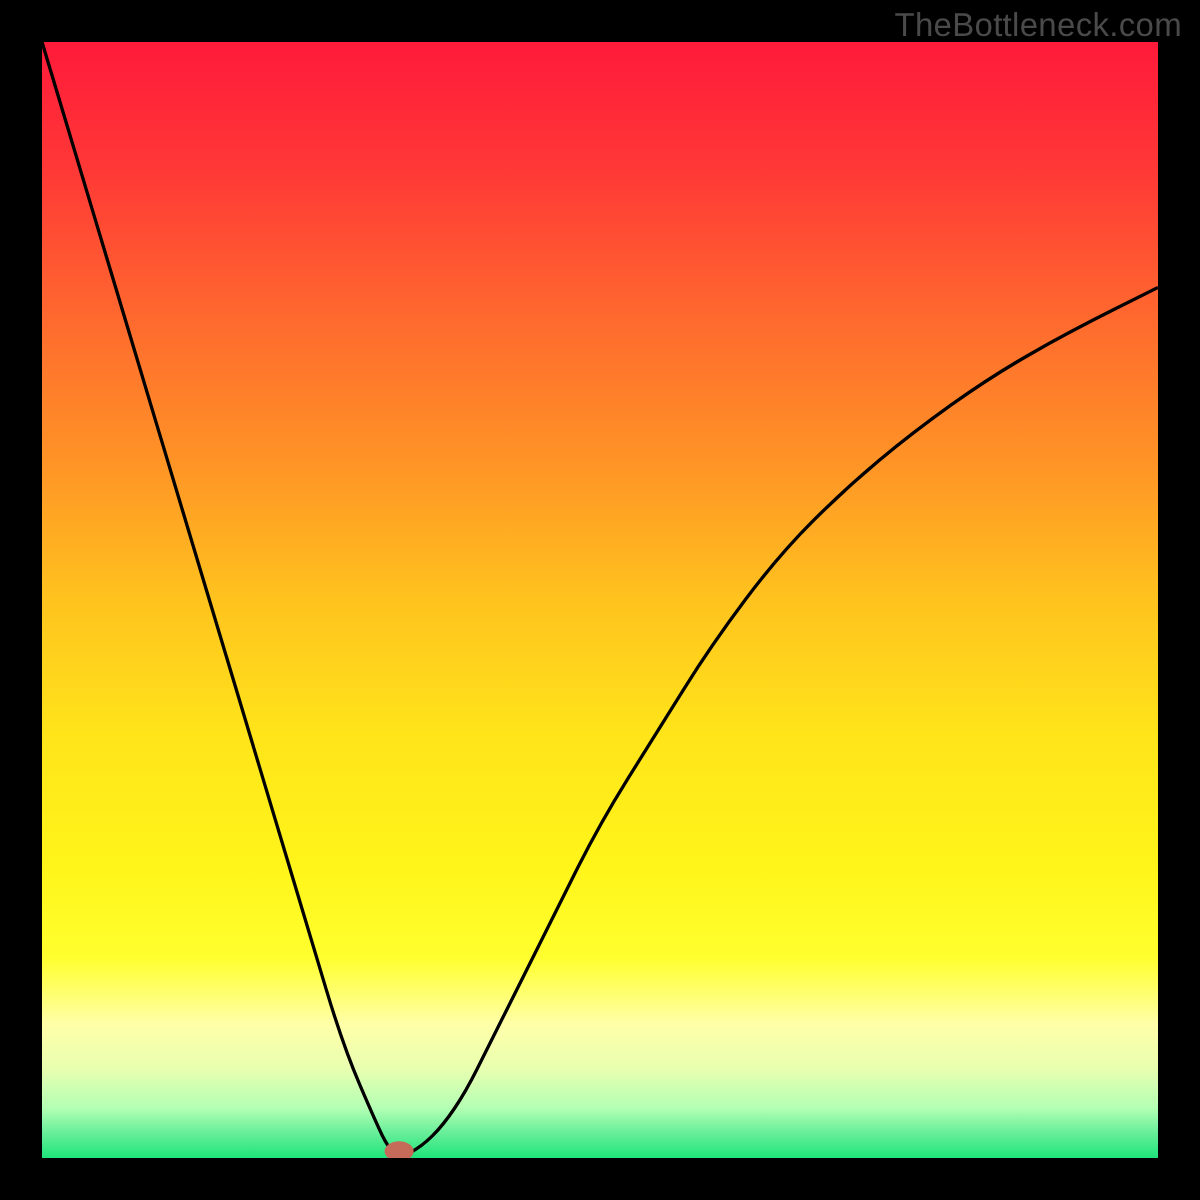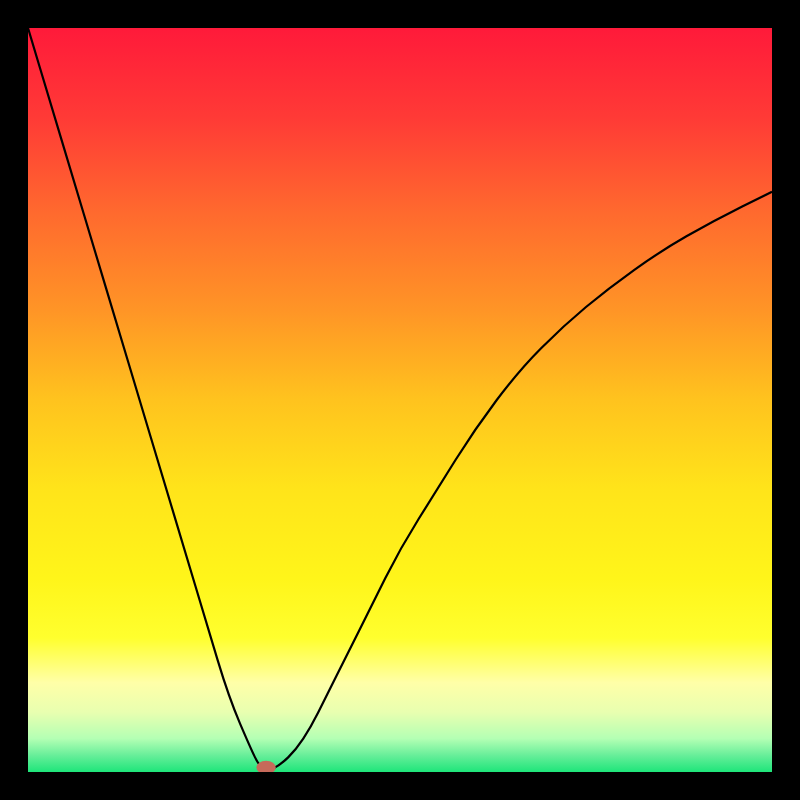--- a/index.html
+++ b/index.html
@@ -44,20 +44,21 @@
   }
   svg {
     display: block;
   }
 </style>
 </head>
 <body>
 
 <div class="frame">
 
+  <div class="watermark">TheBottleneck.com</div>
 
   <div class="plot-outer">
     <svg class="plot-inner" id="chart-svg" viewBox="0 0 744 744" preserveAspectRatio="none">
       <defs>
         <linearGradient id="bg-grad" x1="0" y1="0" x2="0" y2="1">
             <stop offset="0%" stop-color="#ff1a3a"></stop>
             <stop offset="12%" stop-color="#ff3a36"></stop>
             <stop offset="25%" stop-color="#ff6a2e"></stop>
             <stop offset="38%" stop-color="#ff9526"></stop>
             <stop offset="50%" stop-color="#ffc31e"></stop>

